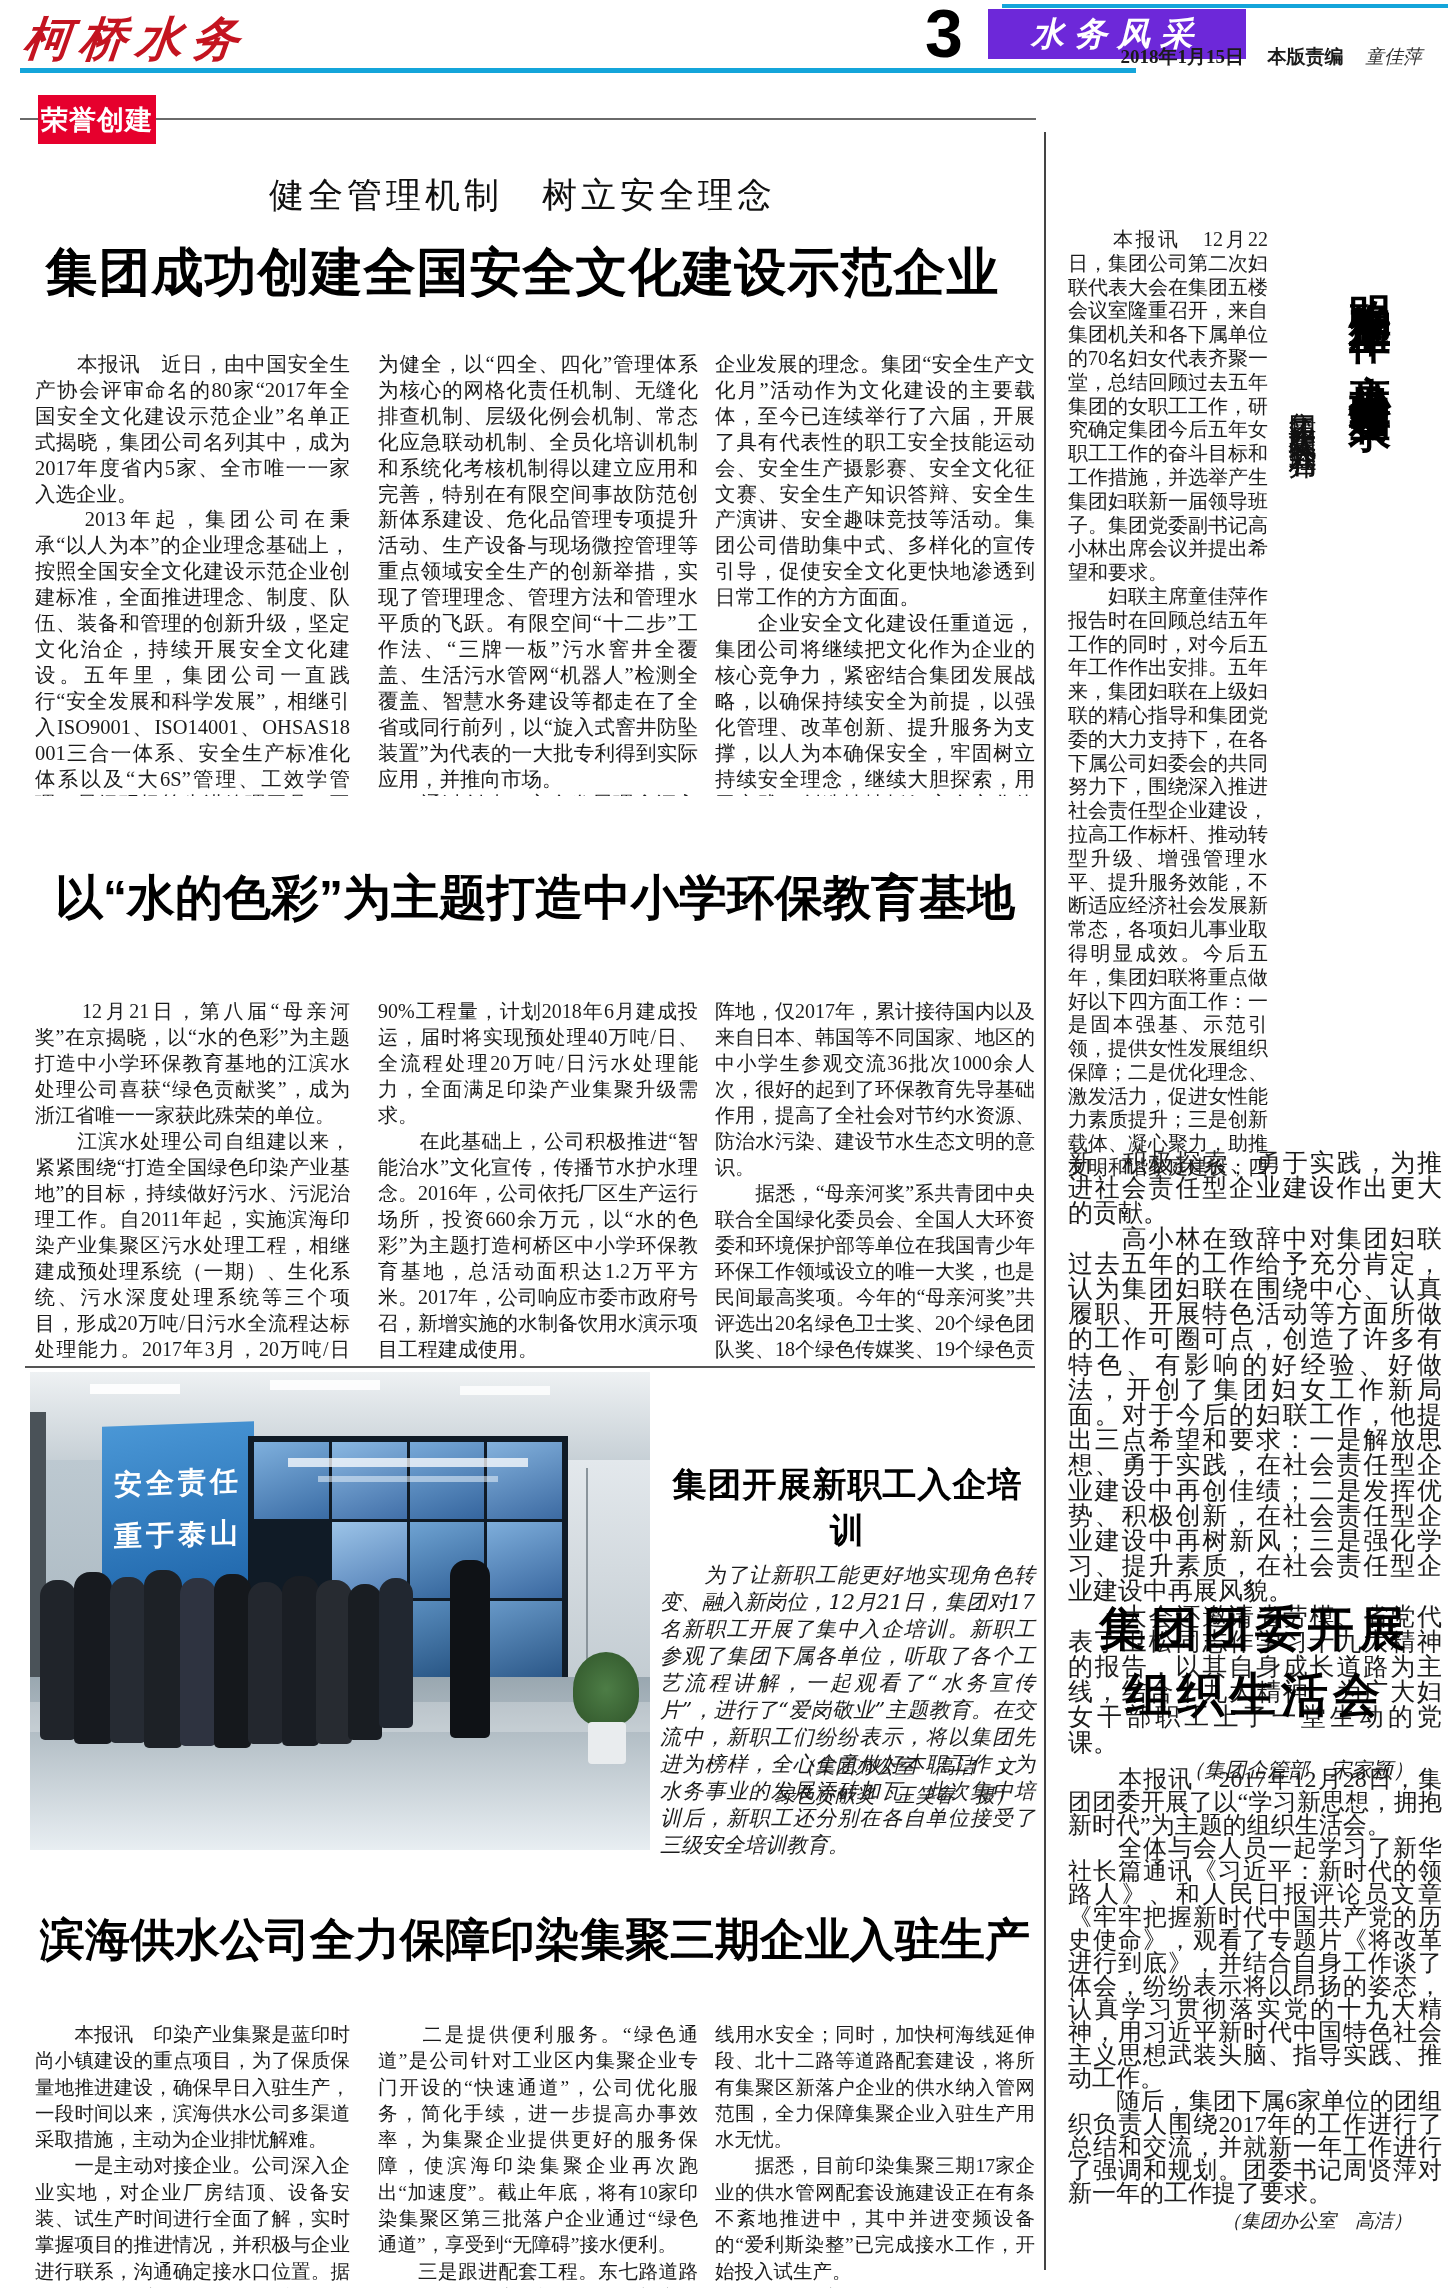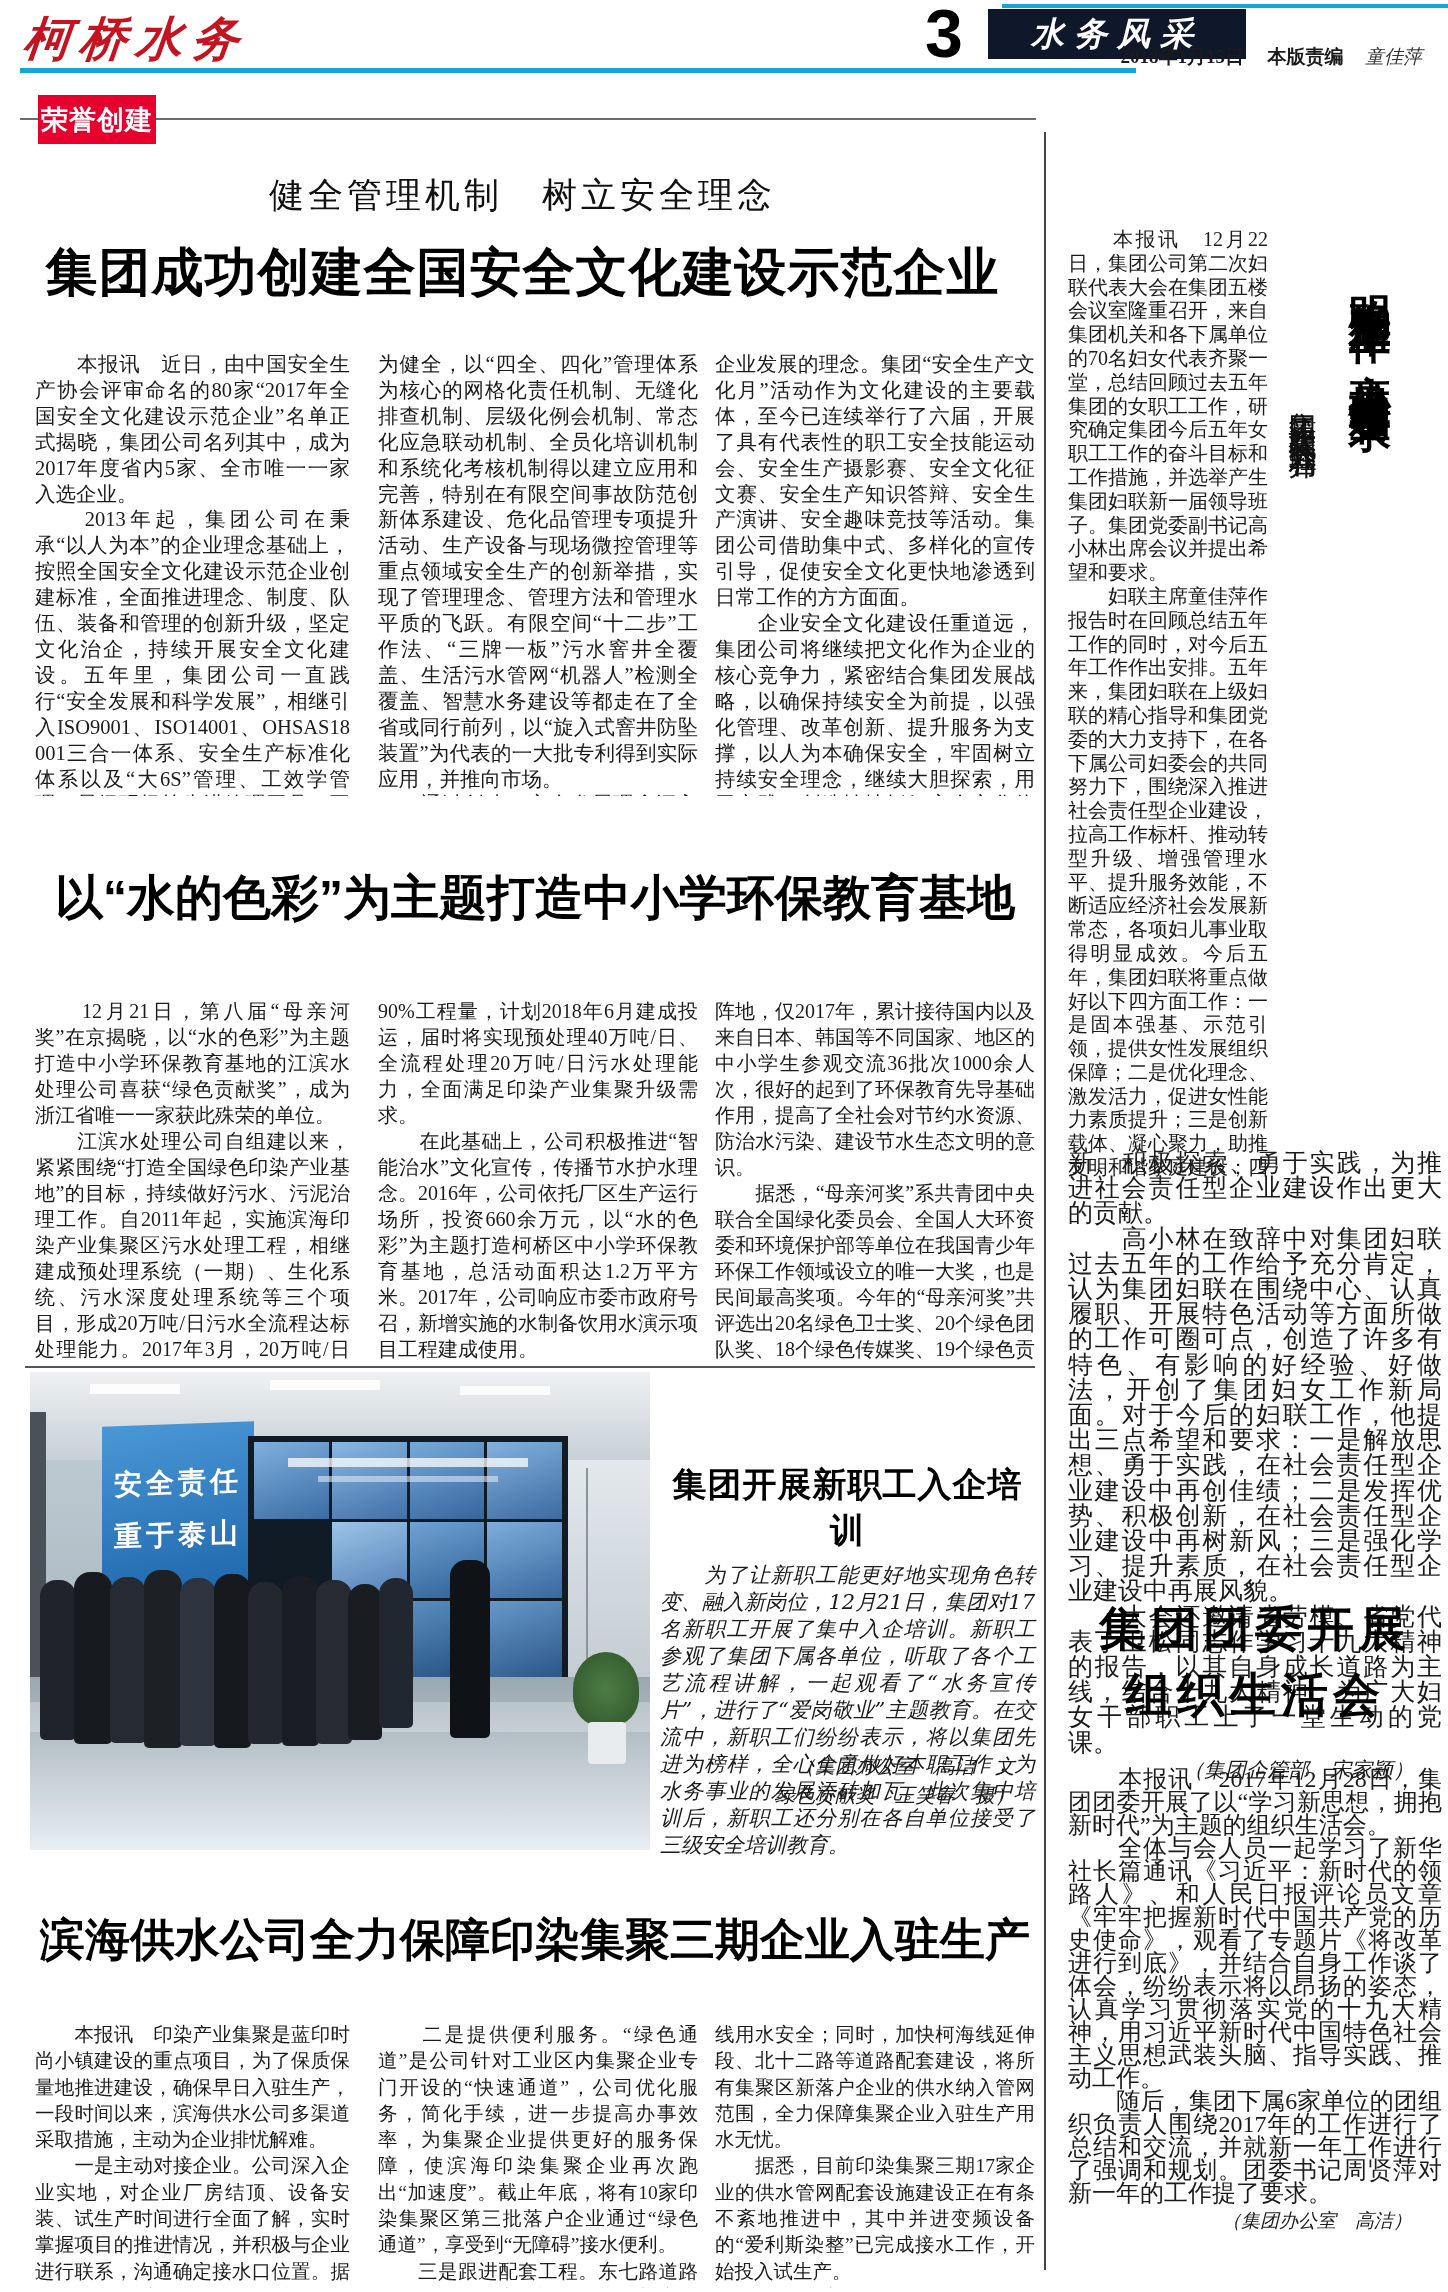--- a/index.html
+++ b/index.html
@@ -21,21 +21,21 @@
 <body>
 
 <div class="page">
 
   <div class="abs" style="left:1002px;top:4px;width:446px;height:4px;background:#14a5da;"></div>
 
   <div class="abs kai" style="left:24px;top:8px;font-size:47px;font-weight:bold;color:#c41420;letter-spacing:9px;transform:skewX(-6deg);">柯桥水务</div>
 
   <div class="abs hei" style="left:925px;top:-6px;font-size:68px;color:#000;">3</div>
 
-  <div class="abs" style="left:988px;top:9px;width:258px;height:50px;background:#0f172a;display:flex;align-items:center;justify-content:center;">
+  <div class="abs" style="left:988px;top:9px;width:258px;height:50px;background:#6d28d9;display:flex;align-items:center;justify-content:center;">
     <span class="kai" style="color:#fff;font-size:33px;font-weight:bold;letter-spacing:10px;">水务风采</span>
   </div>
 
   <div class="abs" style="left:1060px;top:44px;width:362px;text-align:right;font-size:19px;">
     <span class="song" style="font-weight:bold;">2018年1月15日</span>
     <span style="display:inline-block;width:14px;"></span>
     <span class="song" style="font-weight:bold;">本版责编</span>
     <span style="display:inline-block;width:12px;"></span>
     <span class="kai" style="color:#333;">童佳萍</span>
   </div>

